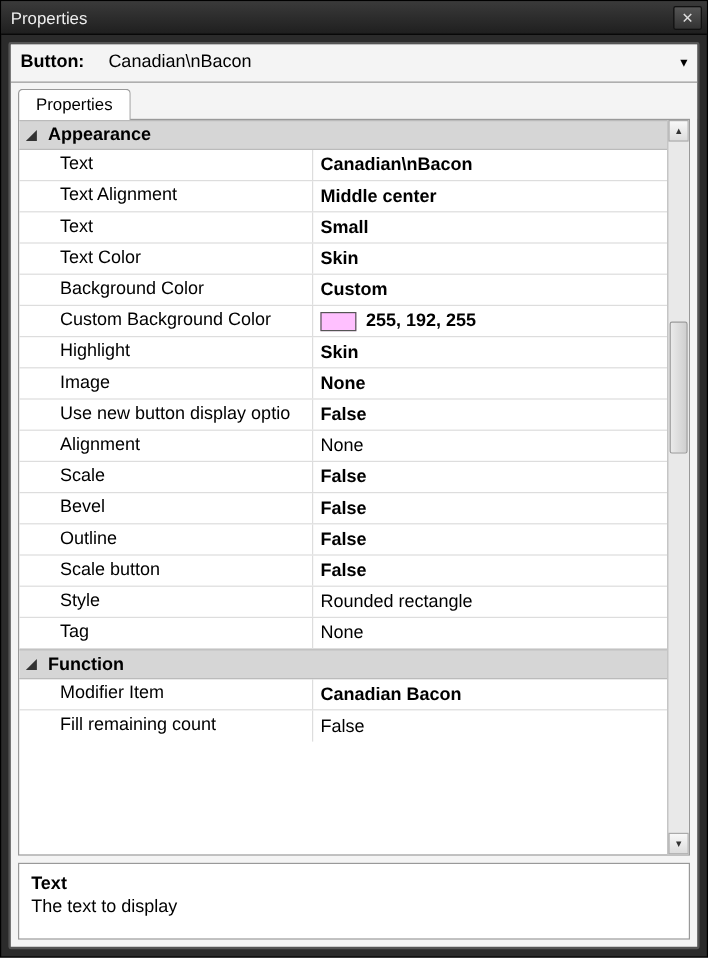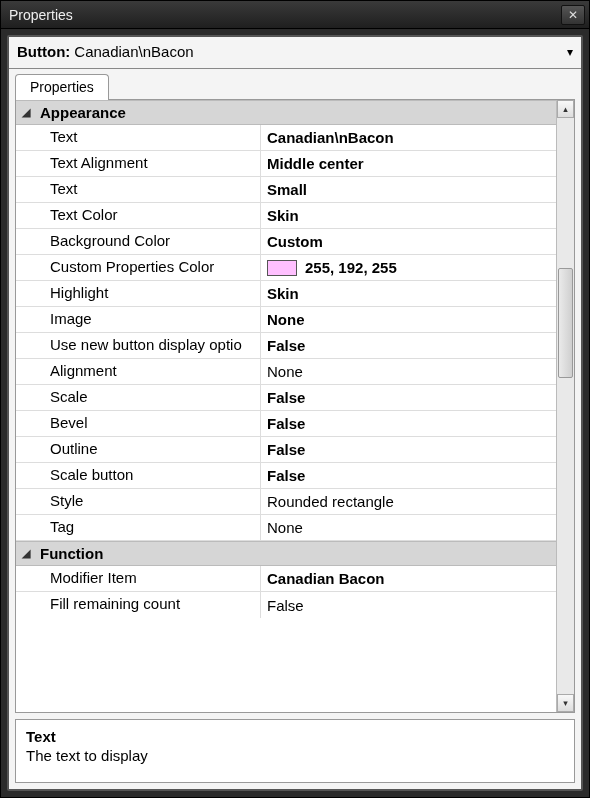--- a/index.html
+++ b/index.html
@@ -59,21 +59,21 @@
   .object-row {
     display: flex;
     align-items: center;
     padding: 6px 8px 8px 8px;
     border-bottom: 1px solid #888;
     background: #f4f4f4;
     font-size: 15px;
   }
   .object-row .label {
     font-weight: bold;
-    margin-right: 4px;
+    margin-right: 20px;
   }
   .object-row .dd {
     margin-left: auto;
     font-size: 12px;
   }
   .tabs {
     display: flex;
     padding: 4px 6px 0 6px;
     background: #f4f4f4;
   }
@@ -236,21 +236,21 @@
               <span>Skin</span>
             </div>
           </div>
           <div class="prop-row">
             <div class="prop-name">Background Color</div>
             <div class="prop-val">
               <span>Custom</span>
             </div>
           </div>
           <div class="prop-row">
-            <div class="prop-name">Custom Properties Color</div>
+            <div class="prop-name">Custom Background Color</div>
             <div class="prop-val">
               <span class="swatch" style="background: rgb(255, 192, 255);"></span>
               <span>255, 192, 255</span>
             </div>
           </div>
           <div class="prop-row">
             <div class="prop-name">Highlight</div>
             <div class="prop-val">
               <span>Skin</span>
             </div>

